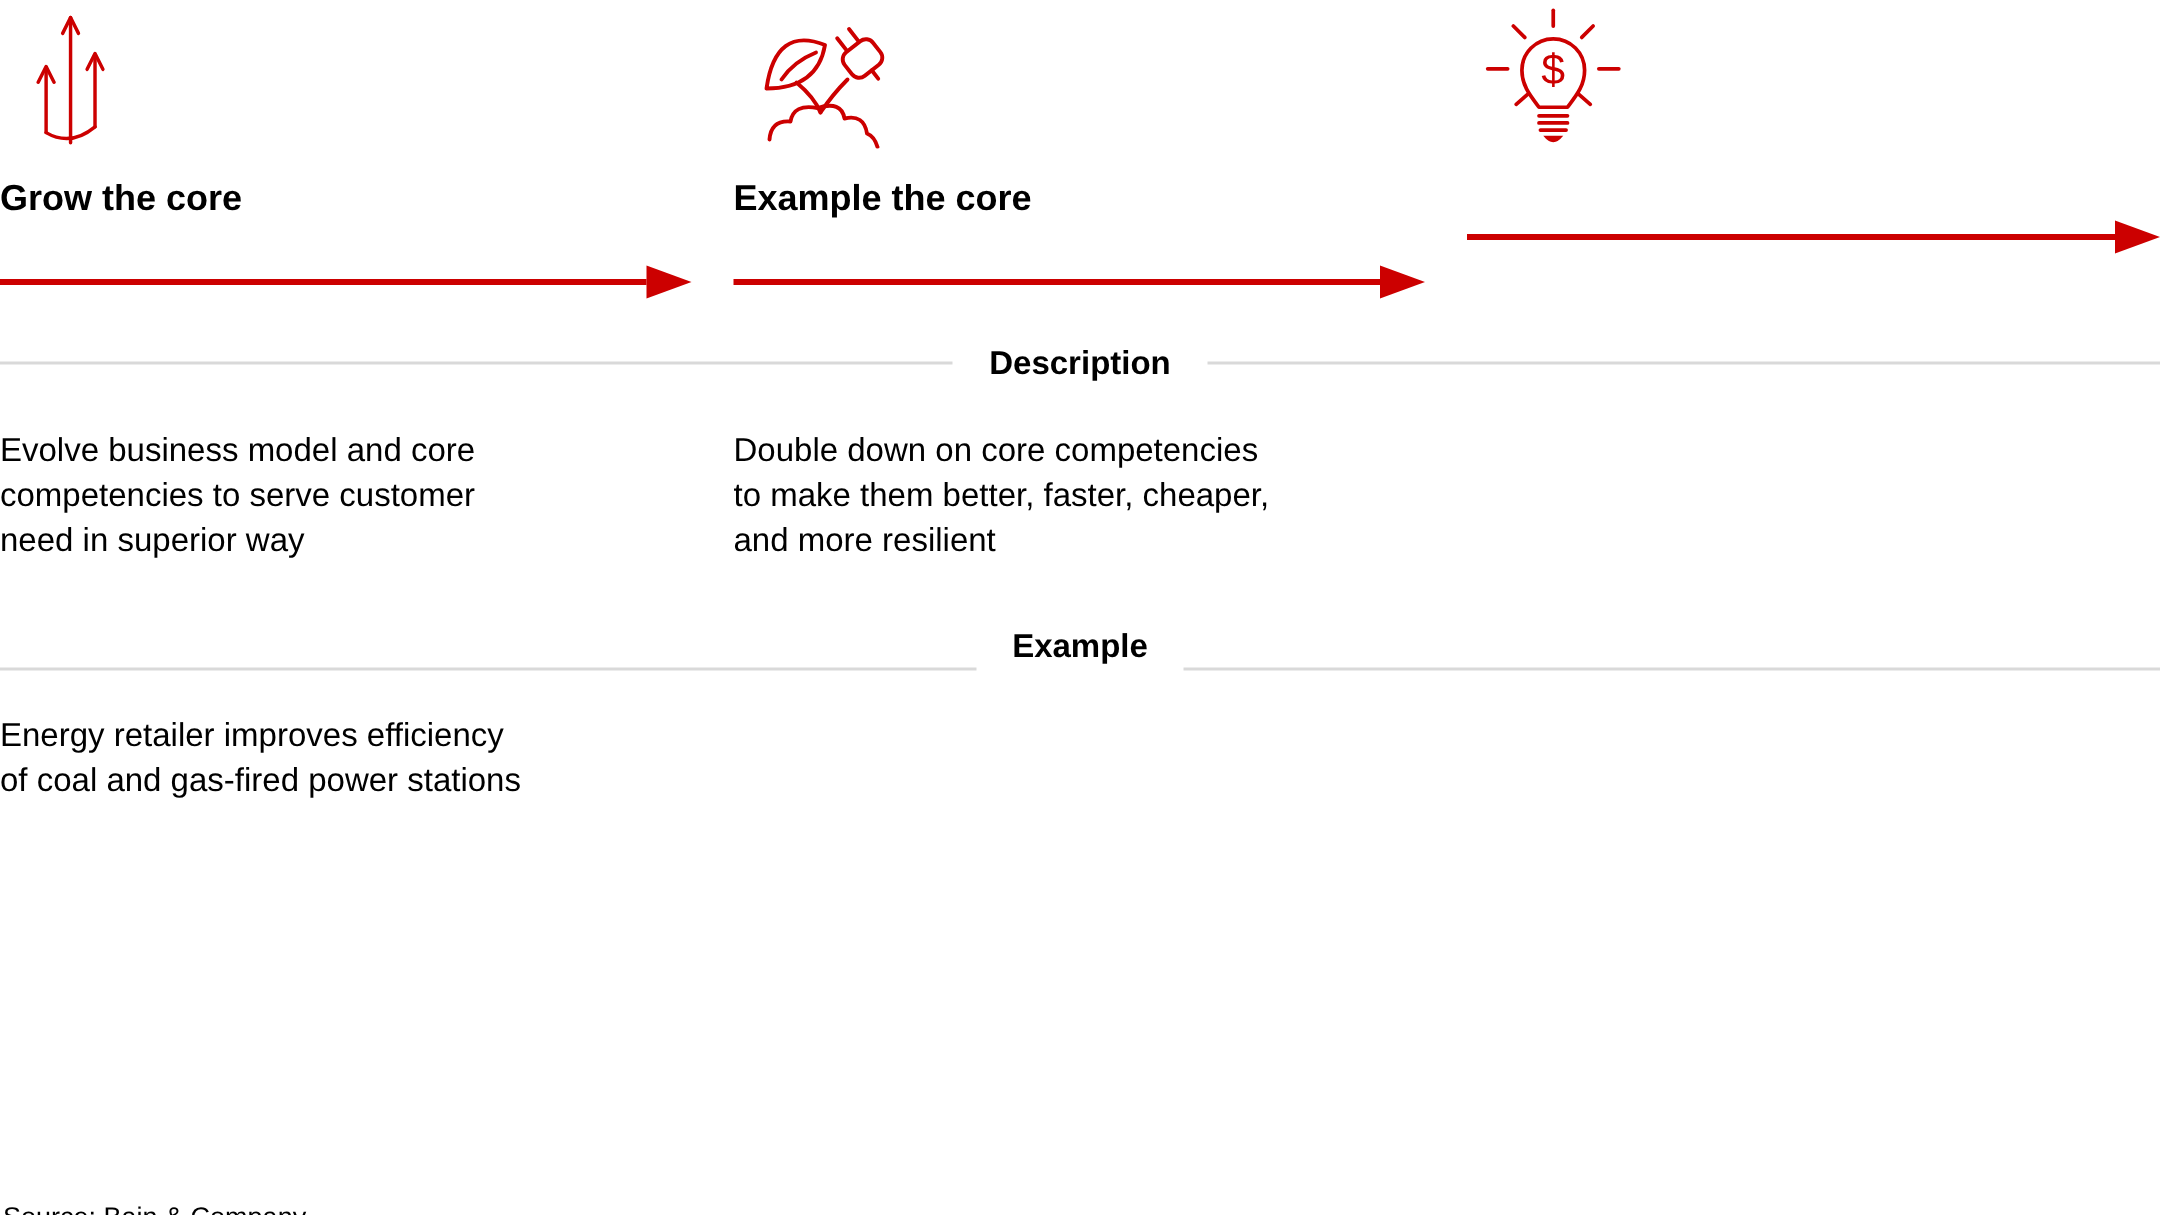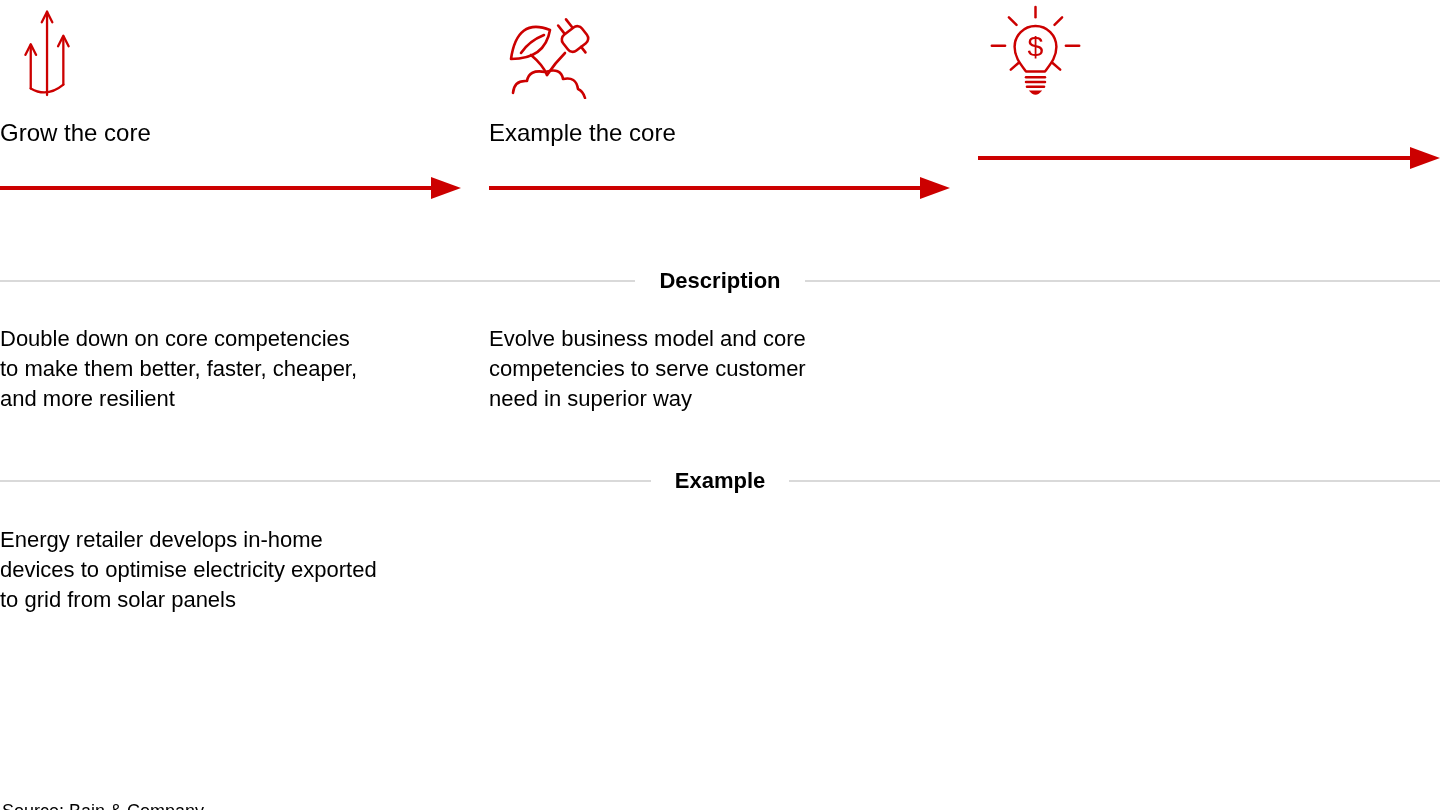--- a/index.html
+++ b/index.html
@@ -11,35 +11,35 @@
   }
   .grid {
     display:grid; grid-template-columns:461px 461px 462px; column-gap:28px; width:1440px;
   }
   
   .icon-box { height:118px; padding-top:5px; }
   .icon { display:block; color:var(--accent); }
   .icon-grow   { margin-left:24px; }
   .icon-sprout { margin-left:12px; margin-top:8px; }
   .icon-bulb   { margin-left:8px; }
-  .title { margin:0; font-size:24px; font-weight:normal; line-height:30px; }
+  .title { margin:0; font-size:24px; font-weight:bold; line-height:30px; }
   .arrow { margin-top:29px; height:22px; display:flex; align-items:center; }
   .arrow-line { flex:1; height:4px; background:var(--accent); }
   .arrow-head {
     width:0; height:0;
     border-left:30px solid var(--accent);
     border-top:11px solid transparent;
     border-bottom:11px solid transparent;
   }
   
   .divider { display:flex; align-items:center; height:32px; width:1440px; }
   .divider .rule { flex:1; height:2px; background:var(--divider); }
   .divider-label { padding:0 24px; font-size:22px; font-weight:bold; line-height:32px; white-space:nowrap; }
-  .divider-desc { margin-top:66px;text-align:right; }
-  .divider-ex   { margin-top:51px; }
+  .divider-desc { margin-top:27px;text-align:right; }
+  .divider-ex   { margin-top:40px;align-items:flex-end; }
   
   .body-row    { margin-top:27px; }
   .example-row { margin-top:28px; }
   .body-text { margin:0; font-size:22px; line-height:30px; white-space:pre-line; }
   
   .source { position:absolute; left:2px; top:800px; font-size:18px; line-height:22px; }
 </style>
 </head>
 <body>
 
@@ -114,34 +114,33 @@
     </div>
   </div>
 
   <div class="divider divider-desc">
     <div class="rule"></div>
     <div class="divider-label">Description</div>
     <div class="rule"></div>
   </div>
 
   <div class="grid body-row">
+    <p class="body-text">Evolve business model and core
+competencies to serve customer
+need in superior way</p>
     <p class="body-text">Double down on core competencies
 to make them better, faster, cheaper,
 and more resilient</p>
-    <p class="body-text">Evolve business model and core
-competencies to serve customer
-need in superior way</p>
   </div>
 
   <div class="divider divider-ex">
     <div class="rule"></div>
     <div class="divider-label">Example</div>
     <div class="rule"></div>
   </div>
 
   <div class="grid example-row">
-    <p class="body-text">Energy retailer develops in-home
-devices to optimise electricity exported
-to grid from solar panels</p>
+    <p class="body-text">Energy retailer improves efficiency
+of coal and gas-fired power stations</p>
   </div>
 
   <div class="source">Source: Bain &amp; Company</div>
 </div>
 
 </body></html>

